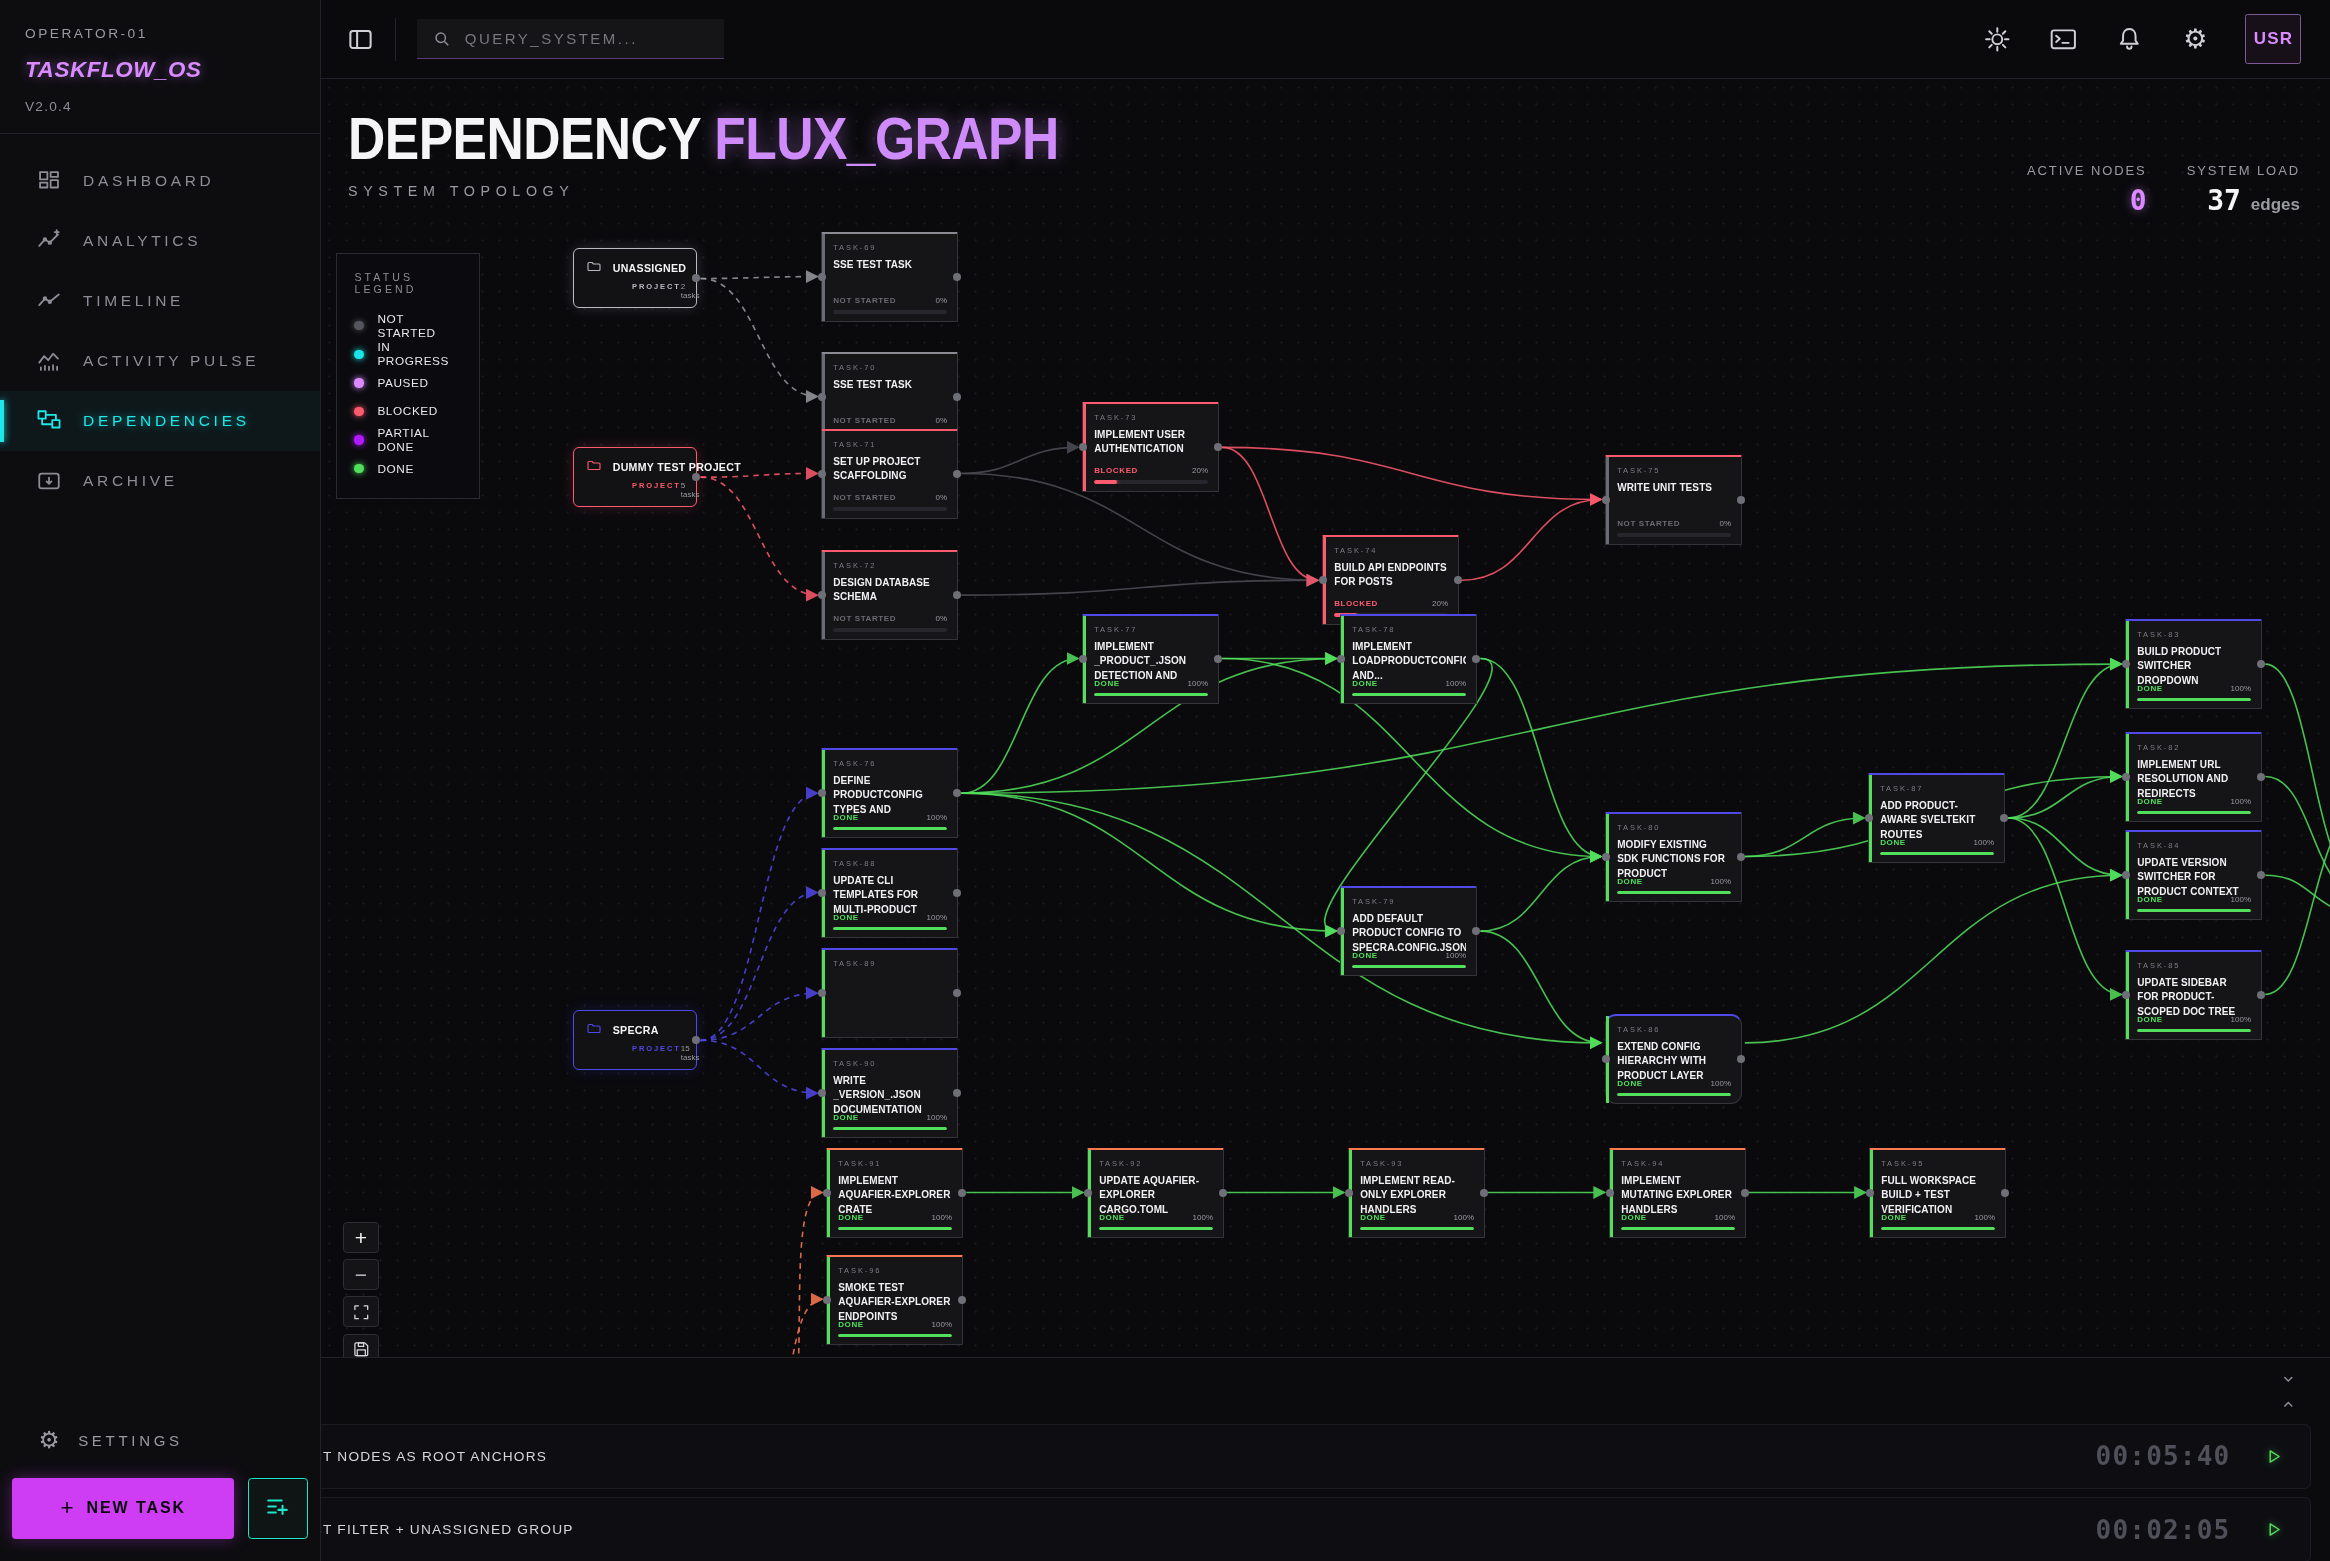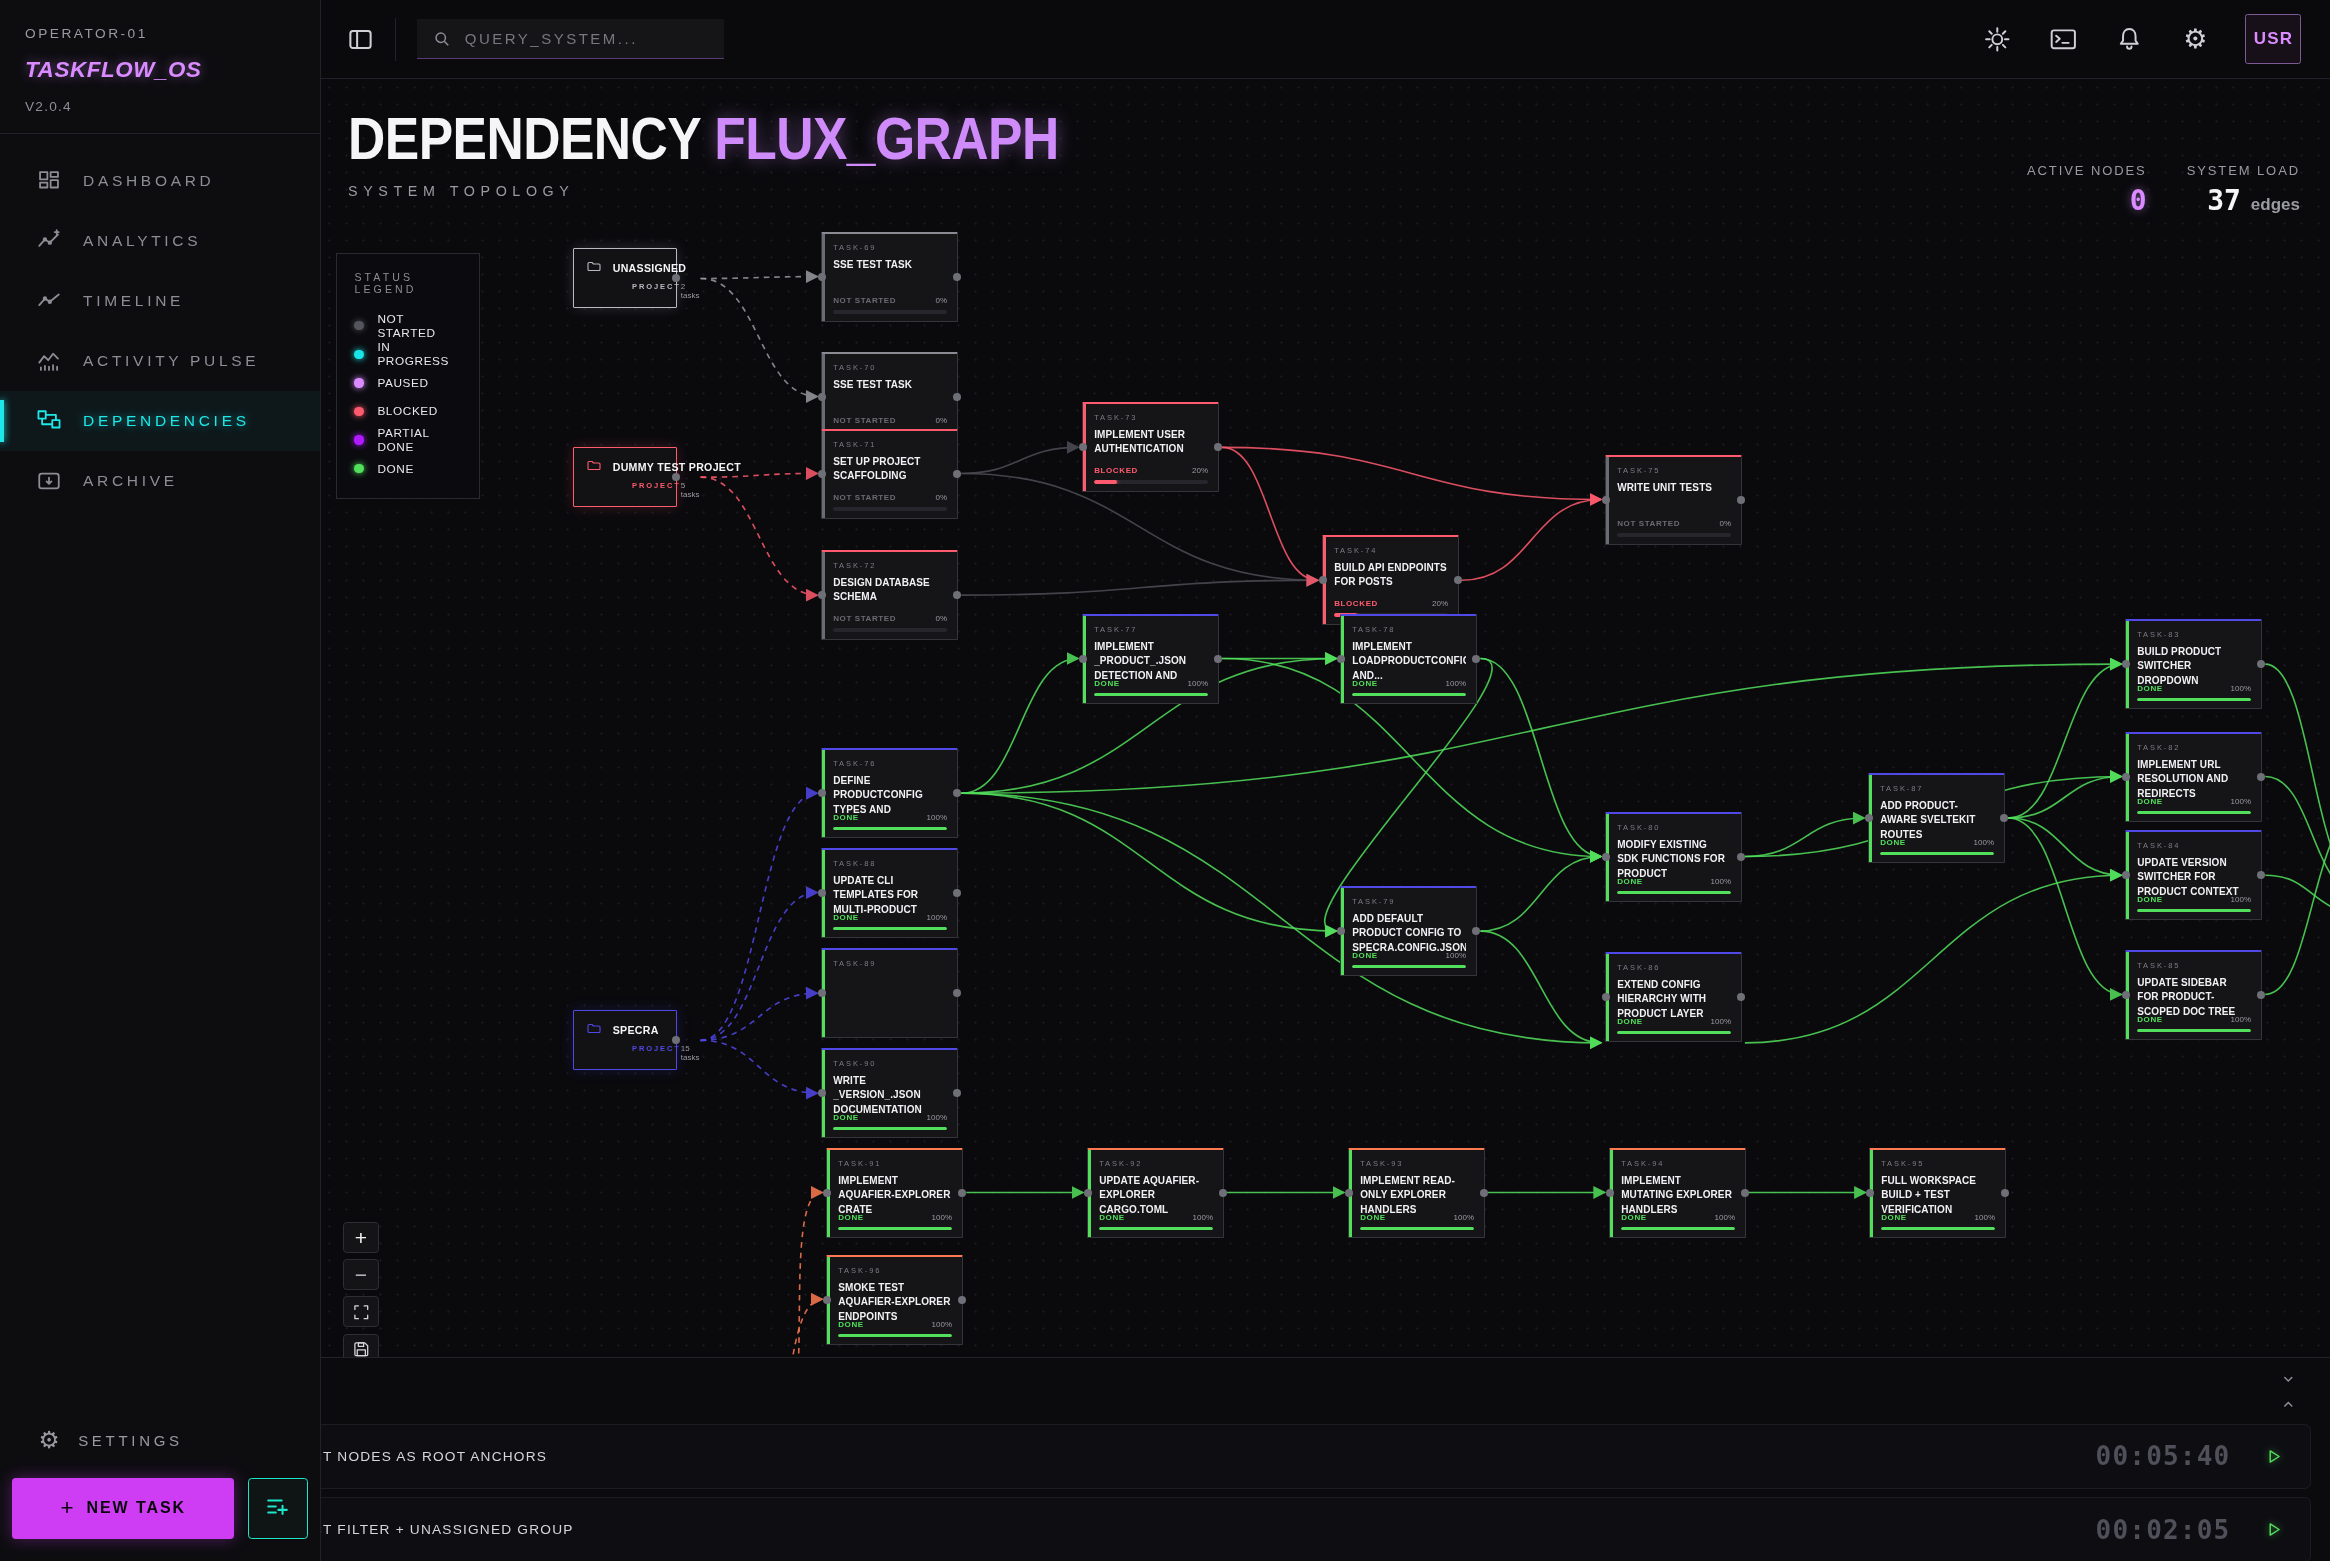--- a/index.html
+++ b/index.html
@@ -70,21 +70,21 @@
   
   .legend { position:absolute; left:336px; top:253px; width:144px; background:rgba(12,12,15,.92);
             border:1.2px solid #2a2a31; z-index:3; padding:17.4px 17.4px 15px 17.4px; }
   .legend-title { font-size:10.6px; letter-spacing:3.1px; color:#8d8d96; margin-bottom:16px; }
   .legend-item { display:flex; align-items:center; gap:13.7px; height:28.6px; }
   .legend-dot { width:9.3px; height:9.3px; border-radius:50%; flex:0 0 auto; }
   .legend-label { font-size:11.8px; letter-spacing:0.6px; color:#e8e8ec; }
 
   
   .proj-node, .task-node { position:absolute; z-index:2; cursor:grab; }
-  .proj-node { width:104px; height:60px; background:#121215; border:1.2px solid; border-radius:1px;
+  .proj-node { width:124px; height:60px; background:#121215; border:1.2px solid; border-radius:6px;
                display:flex; flex-direction:column; justify-content:space-between; padding:10px 10px 7.5px 10px; }
   .p-head { display:flex; align-items:center; gap:8.7px; }
   .p-head svg { width:20px; height:16px; flex:0 0 auto; }
   .p-name { font-size:10.6px; font-weight:bold; color:#f5f5f7; letter-spacing:0.3px; white-space:nowrap; }
   .p-foot { display:flex; justify-content:space-between; align-items:baseline; }
   .p-type { font-size:7.5px; font-weight:bold; letter-spacing:1.9px;padding-left:48px; }
   .p-count { font-size:8px; color:#9a9aa2; }
   .task-node { width:137px; height:90px; background:#151518; border:0.6px solid #34343b; border-top:2.5px solid;
                border-radius:1.2px; padding:8.7px 10px 7.5px 11.2px; display:flex; flex-direction:column; }
   .t-accent { position:absolute; left:0; top:0; bottom:0; width:2.5px; }
@@ -449,21 +449,21 @@
         <div class="t-id">TASK-80</div>
         <div class="t-title">MODIFY EXISTING SDK FUNCTIONS FOR PRODUCT PARAMETER</div>
         <div class="t-status">
           <span class="t-status-label" style="color: rgb(82, 224, 92);">DONE</span>
           <span class="t-pct">100%</span>
         </div>
         <div class="t-bar">
           <div class="t-fill" style="width: 100%; background: rgb(82, 224, 92); box-shadow: rgb(82, 224, 92) 0px 0px 5px;"></div>
         </div>
       </div>
-      <div class="task-node" style="left: 1605px; top: 952px; border-top-color: rgb(81, 72, 232);">
+      <div class="task-node" style="left: 1605px; top: 1014px; border-top-color: rgb(81, 72, 232); border-radius: 11px;">
         <span class="t-accent" style="background: rgb(82, 224, 92);"></span>
         <span class="port port-l"></span>
         <span class="port port-r"></span>
         <div class="t-id">TASK-86</div>
         <div class="t-title">EXTEND CONFIG HIERARCHY WITH PRODUCT LAYER</div>
         <div class="t-status">
           <span class="t-status-label" style="color: rgb(82, 224, 92);">DONE</span>
           <span class="t-pct">100%</span>
         </div>
         <div class="t-bar">

